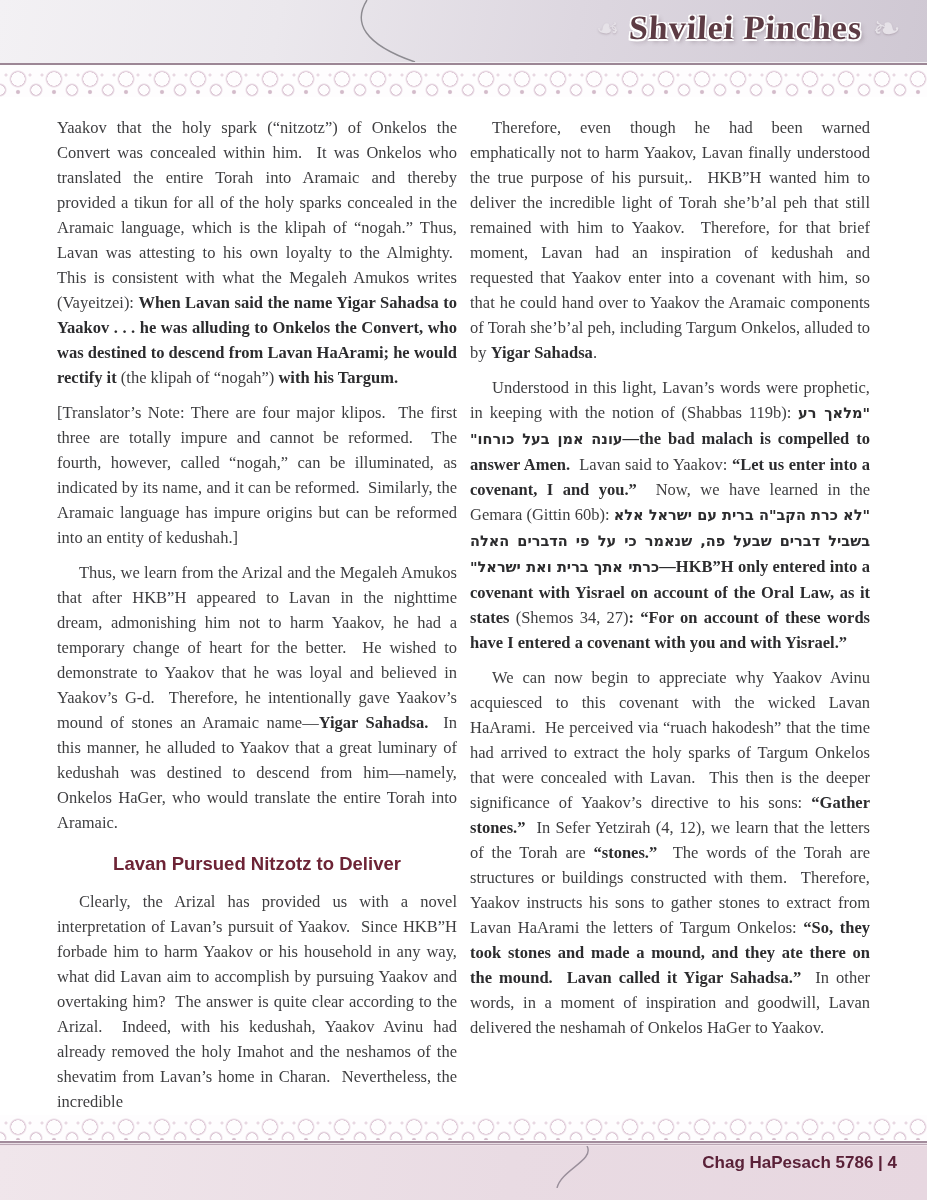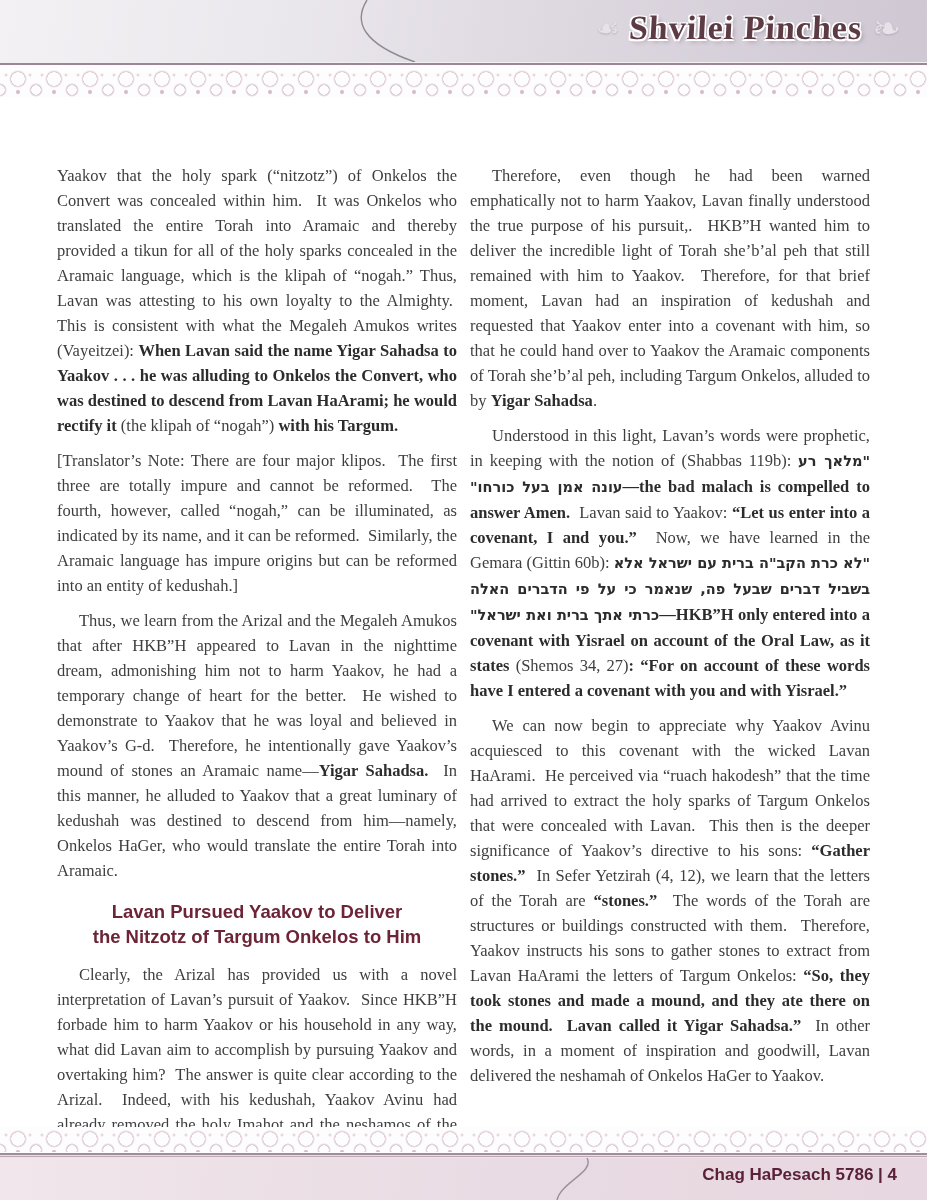--- a/index.html
+++ b/index.html
@@ -41,38 +41,38 @@
       radial-gradient(circle 2px at 6px 6px, #e8d8e2 1px, rgba(0,0,0,0) 2px),
       radial-gradient(circle 2px at 30px 6px, #e8d8e2 1px, rgba(0,0,0,0) 2px);
     background-size:36px 30px;background-position:0 2px;
   }
   .lace-top{height:30px;}
   .lace-bottom{height:25px;}
 
   
   .content{flex:1;overflow:hidden;padding:18px 57px 0 57px;}
   .columns{display:flex;gap:13px;}
-  .col{width:400px;text-align:justify;color:#3e3e40;font-size:16.5px;line-height:25px;margin-top:48px;}
+  .col{width:400px;text-align:justify;color:#3e3e40;font-size:16.5px;line-height:25px;}
   .para{margin:0 0 10px 0;}
   .para.indent{text-indent:22px;}
   .para b{color:#2c2c2e;}
   .hebrew{
     font-family:"DejaVu Sans", sans-serif;
     font-size:14.5px;direction:rtl;unicode-bidi:isolate;
   }
   .section-heading{
     font-family:"Liberation Sans", sans-serif;
     font-size:18.5px;line-height:25px;color:#6d2436;
     text-align:center;margin:16px 0 13px 0;text-indent:0;
   }
 
   
   .footer{position:relative;}
   .footer-band{
-    height:42px;position:relative;
+    height:54px;position:relative;
     background:linear-gradient(95deg,#f0e6eb 0%,#e9dbe3 55%,#e7d7e0 100%);
   }
   .footer-text{
     position:absolute;right:30px;top:7px;
     font-family:"Liberation Sans", sans-serif;
     font-weight:bold;font-size:17px;color:#5a2138;
   }
 </style>
 </head>
 <body>
@@ -91,21 +91,21 @@
   </div>
   <div class="rule-h"></div>
   <div class="lace lace-top"></div>
 
   <div class="content">
     <div class="columns">
       <div class="col" id="col-left">
           <p class="para"><span>Yaakov that the holy spark (“nitzotz”) of Onkelos the Convert was concealed within him.&nbsp; It was Onkelos who translated the entire Torah into Aramaic and thereby provided a tikun for all of the holy sparks concealed in the Aramaic language, which is the klipah of “nogah.” Thus, Lavan was attesting to his own loyalty to the Almighty.&nbsp; This is consistent with what the Megaleh Amukos writes (Vayeitzei): </span><b>When Lavan said the name Yigar Sahadsa to Yaakov . . . he was alluding to Onkelos the Convert, who was destined to descend from Lavan HaArami; he would rectify it </b><span>(the klipah of “nogah”) </span><b>with his Targum.</b></p>
           <p class="para"><span>[Translator’s Note: There are four major klipos.&nbsp; The first three are totally impure and cannot be reformed.&nbsp; The fourth, however, called “nogah,” can be illuminated, as indicated by its name, and it can be reformed.&nbsp; Similarly, the Aramaic language has impure origins but can be reformed into an entity of kedushah.]</span></p>
           <p class="para indent"><span>Thus, we learn from the Arizal and the Megaleh Amukos that after HKB”H appeared to Lavan in the nighttime dream, admonishing him not to harm Yaakov, he had a temporary change of heart for the better.&nbsp; He wished to demonstrate to Yaakov that he was loyal and believed in Yaakov’s G-d.&nbsp; Therefore, he intentionally gave Yaakov’s mound of stones an Aramaic name—</span><b>Yigar Sahadsa.</b><span>&nbsp; In this manner, he alluded to Yaakov that a great luminary of kedushah was destined to descend from him—namely, Onkelos HaGer, who would translate the entire Torah into Aramaic.</span></p>
-          <h2 class="section-heading"><span>Lavan Pursued Yaakov to Deliver</span><br><span>the Nitzotz of Targum Onkelos to Him</span></h2>
+          <h2 class="section-heading"><span>Lavan Pursued Nitzotz to Deliver</span><br></h2>
           <p class="para indent"><span>Clearly, the Arizal has provided us with a novel interpretation of Lavan’s pursuit of Yaakov.&nbsp; Since HKB”H forbade him to harm Yaakov or his household in any way, what did Lavan aim to accomplish by pursuing Yaakov and overtaking him?&nbsp; The answer is quite clear according to the Arizal.&nbsp; Indeed, with his kedushah, Yaakov Avinu had already removed the holy Imahot and the neshamos of the shevatim from Lavan’s home in Charan.&nbsp; Nevertheless, the incredible</span></p>
         </div>
       <div class="col" id="col-right">
           <p class="para indent"><span>Therefore, even though he had been warned emphatically not to harm Yaakov, Lavan finally understood the true purpose of his pursuit,.&nbsp; HKB”H wanted him to deliver the incredible light of Torah she’b’al peh that still remained with him to Yaakov.&nbsp; Therefore, for that brief moment, Lavan had an inspiration of kedushah and requested that Yaakov enter into a covenant with him, so that he could hand over to Yaakov the Aramaic components of Torah she’b’al peh, including Targum Onkelos, alluded to by </span><b>Yigar Sahadsa</b><span>.</span></p>
           <p class="para indent"><span>Understood in this light, Lavan’s words were prophetic, in keeping with the notion of (Shabbas 119b): </span><b class="hebrew" dir="rtl">"מלאך רע עונה אמן בעל כורחו"</b><b>—the bad malach is compelled to answer Amen.</b><span>&nbsp; Lavan said to Yaakov: </span><b>“Let us enter into a covenant, I and you.”</b><span>&nbsp; Now, we have learned in the Gemara (Gittin 60b): </span><b class="hebrew" dir="rtl">"לא כרת הקב"ה ברית עם ישראל אלא בשביל דברים שבעל פה, שנאמר כי על פי הדברים האלה כרתי אתך ברית ואת ישראל"</b><b>—HKB”H only entered into a covenant with Yisrael on account of the Oral Law, as it states </b><span>(Shemos 34, 27)</span><b>: “For on account of these words have I entered a covenant with you and with Yisrael.”</b></p>
           <p class="para indent"><span>We can now begin to appreciate why Yaakov Avinu acquiesced to this covenant with the wicked Lavan HaArami.&nbsp; He perceived via “ruach hakodesh” that the time had arrived to extract the holy sparks of Targum Onkelos that were concealed with Lavan.&nbsp; This then is the deeper significance of Yaakov’s directive to his sons: </span><b>“Gather stones.”</b><span>&nbsp; In Sefer Yetzirah (4, 12), we learn that the letters of the Torah are </span><b>“stones.”</b><span>&nbsp; The words of the Torah are structures or buildings constructed with them.&nbsp; Therefore, Yaakov instructs his sons to gather stones to extract from Lavan HaArami the letters of Targum Onkelos: </span><b>“So, they took stones and made a mound, and they ate there on the mound.&nbsp; Lavan called it Yigar Sahadsa.”</b><span>&nbsp; In other words, in a moment of inspiration and goodwill, Lavan delivered the neshamah of Onkelos HaGer to Yaakov.</span></p>
         </div>
     </div>
   </div>
 

